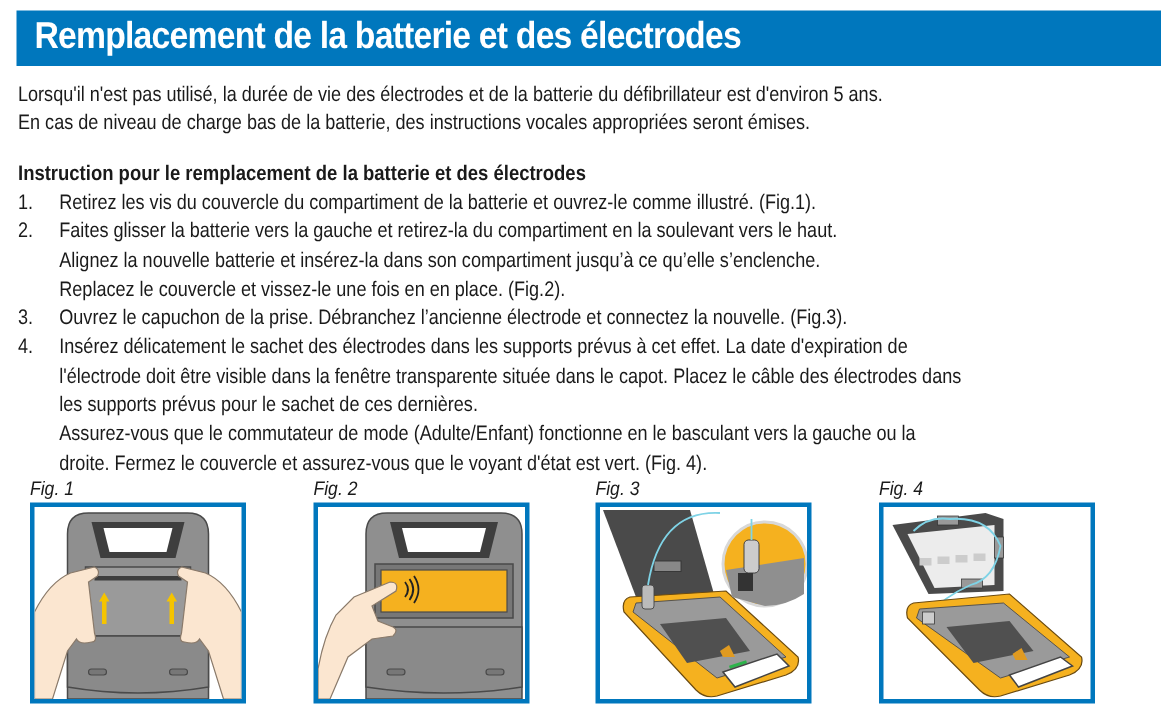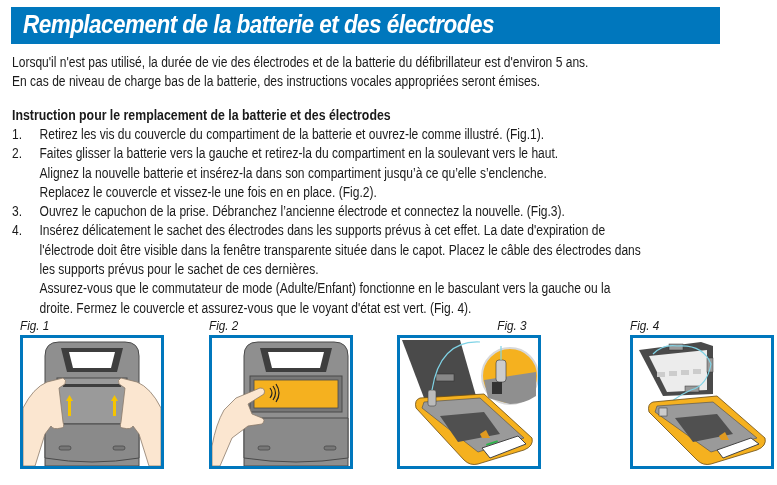--- a/index.html
+++ b/index.html
@@ -1,23 +1,22 @@
 <!DOCTYPE html>
 <html><head>
 <meta charset="utf-8">
 <style>
   html, body { margin: 0; padding: 0; background: #ffffff; }
   body {
     width: 777px; height: 485px; position: relative; overflow: hidden;
     font-family: "Liberation Sans", sans-serif; color: #1a1a1a;
   }
   .header-bar {
-    position: absolute; left: 11px; top: 7px; width: 709px; height: 37px;
+    position: absolute; left: 11px; top: 7px; width: 763px; height: 37px;
     background: #0077bd;
-    font-style: italic;
   }
   .header-title {
     position: absolute; left: 12px; top: 3px;
     color: #ffffff; font-weight: bold; font-size: 25px; letter-spacing: -0.6px;
     transform: scaleX(0.9); transform-origin: left center;
     white-space: nowrap;
   }
   .intro {
     position: absolute; left: 12px; top: 53px; font-size: 14px; line-height: 19px;
     transform: scaleX(0.86); transform-origin: left top; white-space: nowrap;
@@ -123,21 +122,21 @@
       <rect x="46" y="108" width="12" height="4" rx="2" fill="#777" stroke="#4a4a4a" stroke-width="0.8"></rect>
       <rect x="112" y="108" width="12" height="4" rx="2" fill="#777" stroke="#4a4a4a" stroke-width="0.8"></rect>
       <path d="M58 50 Q62 55 58 60" fill="none" stroke="#222" stroke-width="1.2"></path>
       <path d="M61 48 Q66 55 61 62" fill="none" stroke="#222" stroke-width="1.2"></path>
       <path d="M64 46 Q70 55 64 64" fill="none" stroke="#222" stroke-width="1.2"></path>
       <path d="M0 108 Q4 86 12 72 L24 60 L48 50 Q54 50 52 56 L36 66 L40 76 L50 80 Q54 82 50 86 L36 88 L20 100 L8 128 L0 128 Z" fill="#fbe6d0" stroke="#8a7a6a" stroke-width="0.8"></path>
     </svg>
   </div>
 </div>
 
-<div class="fig" style="left:397px;text-align:right;">
+<div class="fig" style="left:397px;">
   <div class="fig-label">Fig. 3</div>
   <div class="fig-frame">
     <svg viewBox="0 0 138 128">
       <path d="M2 2 L60 2 L76 58 L24 60 Z" fill="#4a4a4a"></path>
       <rect x="36" y="36" width="18" height="7" fill="#888" stroke="#333" stroke-width="0.6"></rect>
       <path d="M20 60 L84 56 L132 100 Q134 108 124 112 L78 126 Q70 128 64 122 L16 70 Q14 62 20 60 Z" fill="#f5b11f" stroke="#6a4a10" stroke-width="0.8"></path>
       <path d="M24 64 L80 60 L124 100 L78 114 L22 70 Z" fill="#9a9a9a" stroke="#4a4a4a" stroke-width="0.6"></path>
       <path d="M40 78 L84 74 L100 96 L58 104 Z" fill="#505050"></path>
       <path d="M80 96 L86 92 L90 100 L82 100 Z" fill="#e09a20"></path>
       <rect x="86" y="104" width="12" height="2" fill="#2db34a" transform="rotate(-18 92 105)"></rect>
@@ -146,21 +145,21 @@
       <path d="M32 52 Q40 2 80 4" fill="none" stroke="#7fd3e6" stroke-width="1.2"></path>
       <circle cx="110" cy="38" r="28" fill="#f5b11f" stroke="#d8d8d8" stroke-width="2"></circle>
       <path d="M84 42 L136 34 L136 58 Q124 66 110 66 L88 60 Z" fill="#8f8f8f"></path>
       <rect x="92" y="44" width="10" height="12" fill="#333"></rect>
       <rect x="96" y="22" width="10" height="22" rx="3" fill="#ccc" stroke="#333" stroke-width="0.6"></rect>
       <path d="M101 22 L101 8" stroke="#7fd3e6" stroke-width="1.2"></path>
     </svg>
   </div>
 </div>
 
-<div class="fig" style="left:586px;margin-left:44px;">
+<div class="fig" style="left:586px;">
   <div class="fig-label">Fig. 4</div>
   <div class="fig-frame">
     <svg viewBox="0 0 138 128">
       <path d="M6 12 L68 4 L80 8 L80 56 L30 58 Z" fill="#4a4a4a"></path>
       <path d="M16 18 L74 12 L74 52 L34 54 Z" fill="#ececec"></path>
       <rect x="24" y="34" width="8" height="5" fill="#ccc"></rect>
       <rect x="36" y="33" width="8" height="5" fill="#ccc"></rect>
       <rect x="48" y="32" width="8" height="5" fill="#ccc"></rect>
       <rect x="60" y="31" width="8" height="5" fill="#ccc"></rect>
       <rect x="36" y="6" width="14" height="6" fill="#999" stroke="#333" stroke-width="0.5"></rect>

